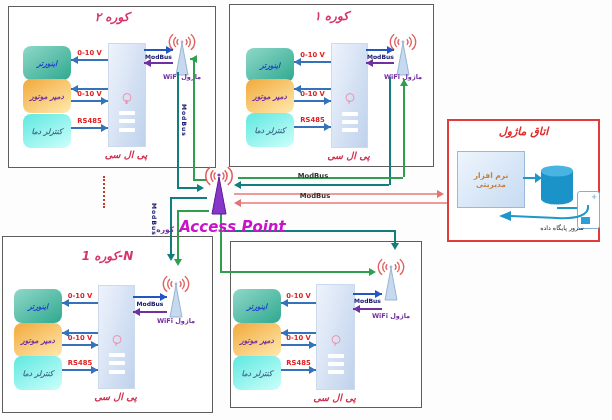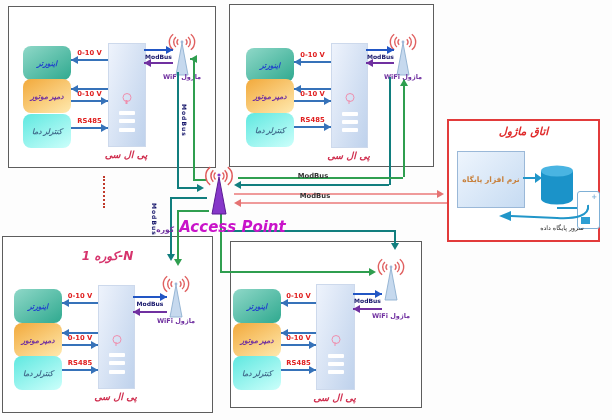--- a/index.html
+++ b/index.html
@@ -4,21 +4,21 @@
 <style>
   html,body{margin:0;padding:0;background:#fff;}
   #stage{position:relative;width:612px;height:420px;background:#fdfdfd;overflow:hidden;
          font-family:"DejaVu Sans", sans-serif;}
   .abs{position:absolute;}
   .panel{position:absolute;border:1.5px solid #5d5d5d;background:#fff;box-sizing:border-box;z-index:1;}
   .panel-red{position:absolute;border:2px solid #e23b3b;background:#fff;box-sizing:border-box;z-index:1;}
   .f-title{position:absolute;left:0;right:0;text-align:center;font-size:12px;font-weight:bold;
            font-style:italic;color:#d6336c;z-index:3;}
   .dev{position:absolute;width:48px;height:34px;border-radius:8px;display:flex;align-items:center;
-       justify-content:center;font-size:7.5px;font-weight:bold;font-style:italic;z-index:3;font-family:Liberation Serif, serif;}
+       justify-content:center;font-size:7.5px;font-weight:bold;font-style:italic;z-index:3;}
   .dev0{background:linear-gradient(145deg,#8fd8c8,#2fa98f);color:#2244cc;}
   .dev1{background:linear-gradient(150deg,#f2a93b,#ffeab0);color:#7030a0;}
   .dev2{background:linear-gradient(150deg,#5fe8e0,#ccfffb);color:#44718f;}
   .plc{position:absolute;background:linear-gradient(105deg,#eef3fc,#bfd2ec);border:1px solid #cdd9ec;z-index:2;}
   .plc-icon{position:absolute;left:50%;transform:translateX(-50%);width:7px;height:7px;
             border:1.6px solid #ef8fae;border-radius:50%;}
   .plc-icon:after{content:"";position:absolute;left:2px;top:6px;width:1.6px;height:4px;background:#ef8fae;}
   .slat{position:absolute;left:50%;transform:translateX(-50%);width:16px;height:3.5px;background:#fff;border-radius:1px;}
   .plc-lbl{position:absolute;text-align:center;font-size:9.5px;font-weight:bold;font-style:italic;color:#d03050;z-index:3;}
   .siglbl{position:absolute;text-align:center;font-size:6.8px;font-weight:bold;color:#e02020;z-index:4;}
@@ -44,20 +44,21 @@
   .server .plus{position:absolute;right:2px;top:1px;font-size:7px;color:#7fb0d6;font-weight:bold;}
   .srvlbl{position:absolute;left:78px;top:103px;width:70px;text-align:center;font-size:6.3px;
           color:#222;direction:rtl;z-index:3;}
 </style>
 </head>
 <body>
 
 <div id="stage">
 
   <div class="panel" id="fp0" style="left:8px;top:6px;width:208px;height:162px;">
+      <div class="f-title" style="top:3px;" dir="ltr">کوره ۲</div>
       <div class="dev dev0" style="left:14px;top:39px;">
         <span dir="rtl">اینورتر</span>
       </div>
       <div class="dev dev1" style="left:14px;top:72px;">
         <span dir="rtl">دمپر موتور</span>
       </div>
       <div class="dev dev2" style="left:14px;top:107px;">
         <span dir="rtl">کنترلر دما</span>
       </div>
       <div class="plc" style="left:99px;top:36px;width:36px;height:102px;">
@@ -89,20 +90,21 @@
   <polygon points="20,14 14,46 26,46" fill="#c6d9ee" stroke="#8fb0d0" stroke-width="0.9"></polygon>
         </svg></div>
       <div class="hl" style="left:135px;top:42px;width:29px;background:#2256c4;height:2px;"></div>
       <div style="left:164px;top:43px;width:0;height:0;z-index:5;position:absolute;border:4.5px solid transparent;border-left:7px solid #2256c4;border-right:0;margin-top:-4.5px;margin-left:-7px;"></div>
       <div class="mblbl" style="left:136px;top:46px;width:27px;">ModBus</div>
       <div class="hl" style="left:135px;top:55px;width:29px;background:#7030a0;height:2px;"></div>
       <div style="left:135px;top:56px;width:0;height:0;z-index:5;position:absolute;border:4.5px solid transparent;border-right:7px solid #7030a0;border-left:0;margin-top:-4.5px;"></div>
       <div class="wifilbl" style="left:137px;top:66px;width:72px;">ماژول WiFi</div>
     </div>
   <div class="panel" id="fp1" style="left:229px;top:4px;width:205px;height:163px;">
+      <div class="f-title" style="top:4px;" dir="ltr">کوره ۱</div>
       <div class="dev dev0" style="left:16px;top:43px;">
         <span dir="rtl">اینورتر</span>
       </div>
       <div class="dev dev1" style="left:16px;top:74px;">
         <span dir="rtl">دمپر موتور</span>
       </div>
       <div class="dev dev2" style="left:16px;top:108px;">
         <span dir="rtl">کنترلر دما</span>
       </div>
       <div class="plc" style="left:101px;top:38px;width:35px;height:103px;">
@@ -227,21 +229,21 @@
       <div class="hl" style="left:122px;top:51px;width:29px;background:#2256c4;height:2px;"></div>
       <div style="left:151px;top:52px;width:0;height:0;z-index:5;position:absolute;border:4.5px solid transparent;border-left:7px solid #2256c4;border-right:0;margin-top:-4.5px;margin-left:-7px;"></div>
       <div class="mblbl" style="left:123px;top:55px;width:27px;">ModBus</div>
       <div class="hl" style="left:122px;top:66px;width:29px;background:#7030a0;height:2px;"></div>
       <div style="left:122px;top:67px;width:0;height:0;z-index:5;position:absolute;border:4.5px solid transparent;border-right:7px solid #7030a0;border-left:0;margin-top:-4.5px;"></div>
       <div class="wifilbl" style="left:124px;top:70px;width:72px;">ماژول WiFi</div>
     </div>
 
   <div class="panel-red" style="left:447px;top:119px;width:153px;height:123px;">
     <div class="cr-title" style="top:4px;">اتاق ماژول</div>
-    <div class="swbox">نرم افزار پایگاه</div>
+    <div class="swbox">نرم افزار مدیریتی</div>
     <svg class="abs" style="left:89px;top:41px;z-index:3;" width="38" height="44">
       <ellipse cx="19" cy="37" rx="16" ry="5.5" fill="#1b93c9"></ellipse>
       <rect x="3" y="9" width="32" height="28" fill="#1b93c9"></rect>
       <ellipse cx="19" cy="9" rx="16" ry="5.5" fill="#49b4e2"></ellipse>
     </svg>
     <div class="hl" style="left:74px;top:56px;width:13px;background:#2196c9;"></div>
     <div class="abs" style="left:86px;top:52px;width:0;height:0;border:5px solid transparent;border-left:7px solid #2196c9;border-right:0;z-index:5;"></div>
     <div class="server">
       <span class="plus">+</span>
       <span class="disk"></span>

